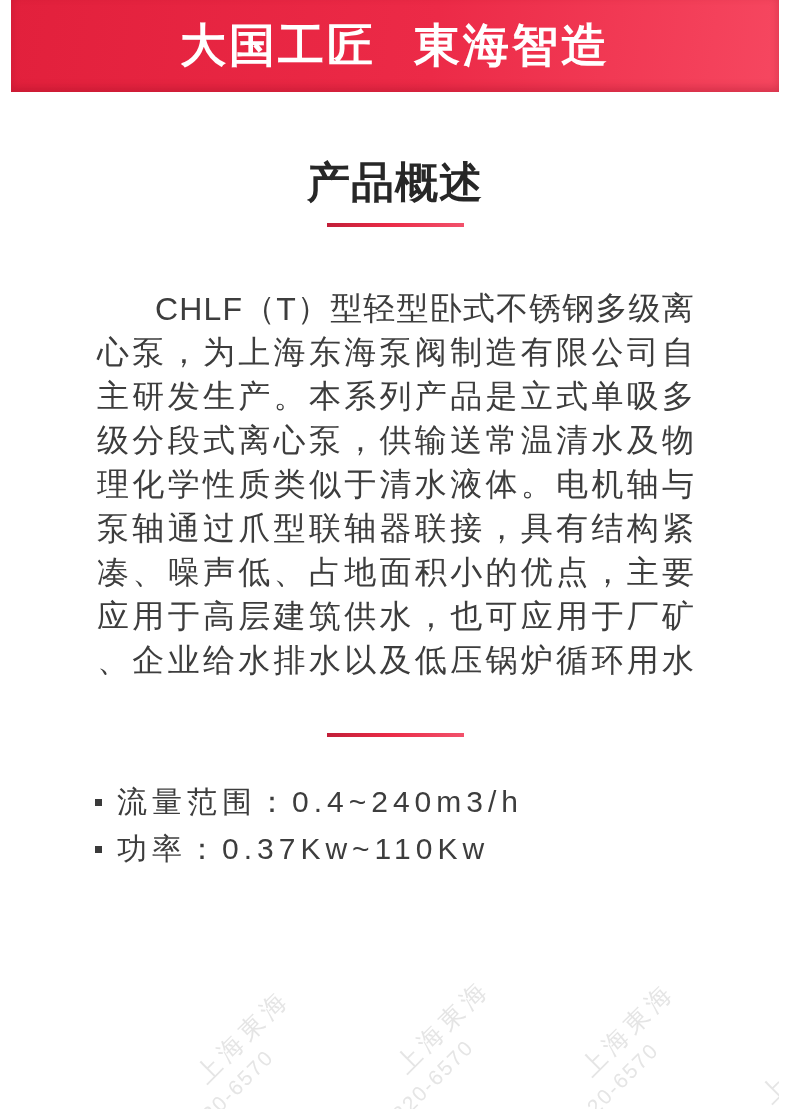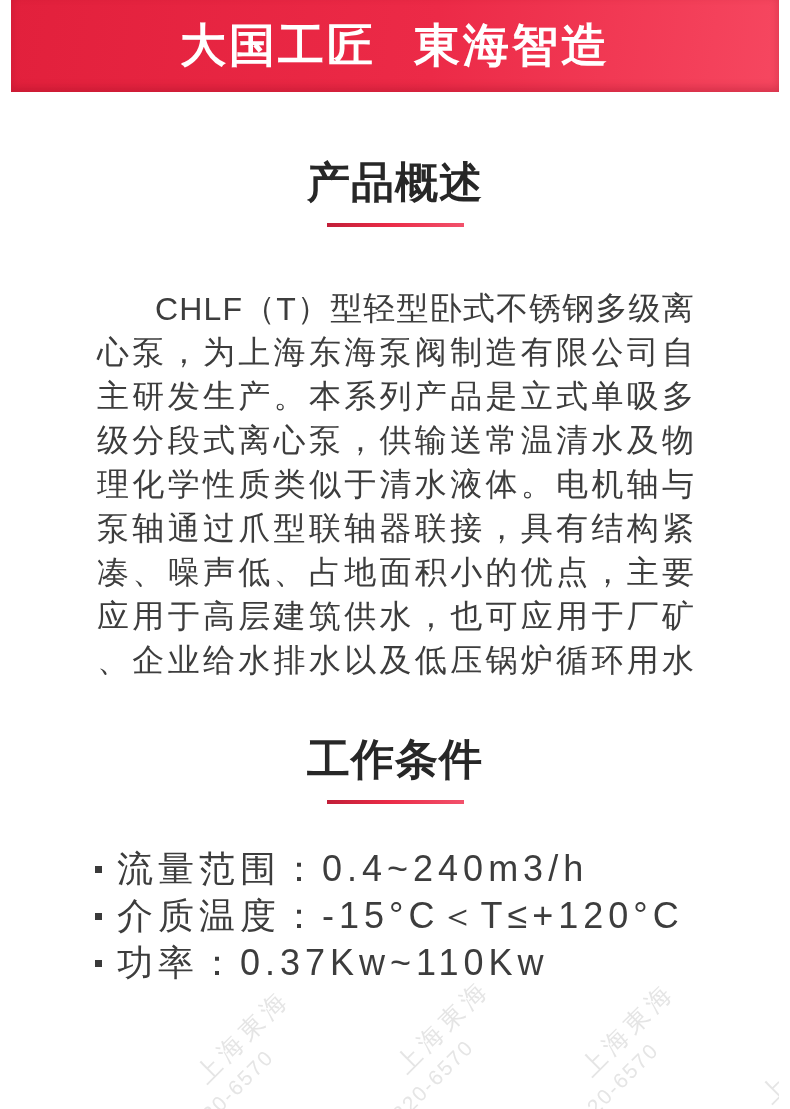--- a/index.html
+++ b/index.html
@@ -62,21 +62,21 @@
   
   .section-conditions{margin-top:50px;}
   .cond-list{
     list-style:none;
     margin:42px 0 0 84px;
     padding:0;
   }
   .cond-item{
     display:flex;align-items:center;
     height:47px;
-    font-size:36px;
+    font-size:30px;
     color:#3d3d3d;
     white-space:nowrap;
   }
   .cond-item .bullet{
     flex:none;
     width:7px;height:7px;
     background:#3a3a3a;
     margin-right:15px;
   }
   .cond-text{letter-spacing:5px;}
@@ -275,30 +275,25 @@
           <span>炉</span>
           <span>循</span>
           <span>环</span>
           <span>用</span>
           <span>水</span>
         </div>
     </div>
   </section>
 
   <section class="section section-conditions">
-    <h2 class="section-title">工作条件</h2>
     <div class="title-rule"></div>
     <ul class="cond-list">
       <li class="cond-item">
         <span class="bullet"></span>
         <span class="cond-text">流量范围：0.4~240m3/h</span>
-      </li>
-      <li class="cond-item">
-        <span class="bullet"></span>
-        <span class="cond-text">介质温度：-15°C＜T≤+120°C</span>
       </li>
       <li class="cond-item">
         <span class="bullet"></span>
         <span class="cond-text">功率：0.37Kw~110Kw</span>
       </li>
     </ul>
   </section>
 
   <div class="wm" style="left:135px;top:1035px;">
     <div class="wm-cjk">上海東海</div>

